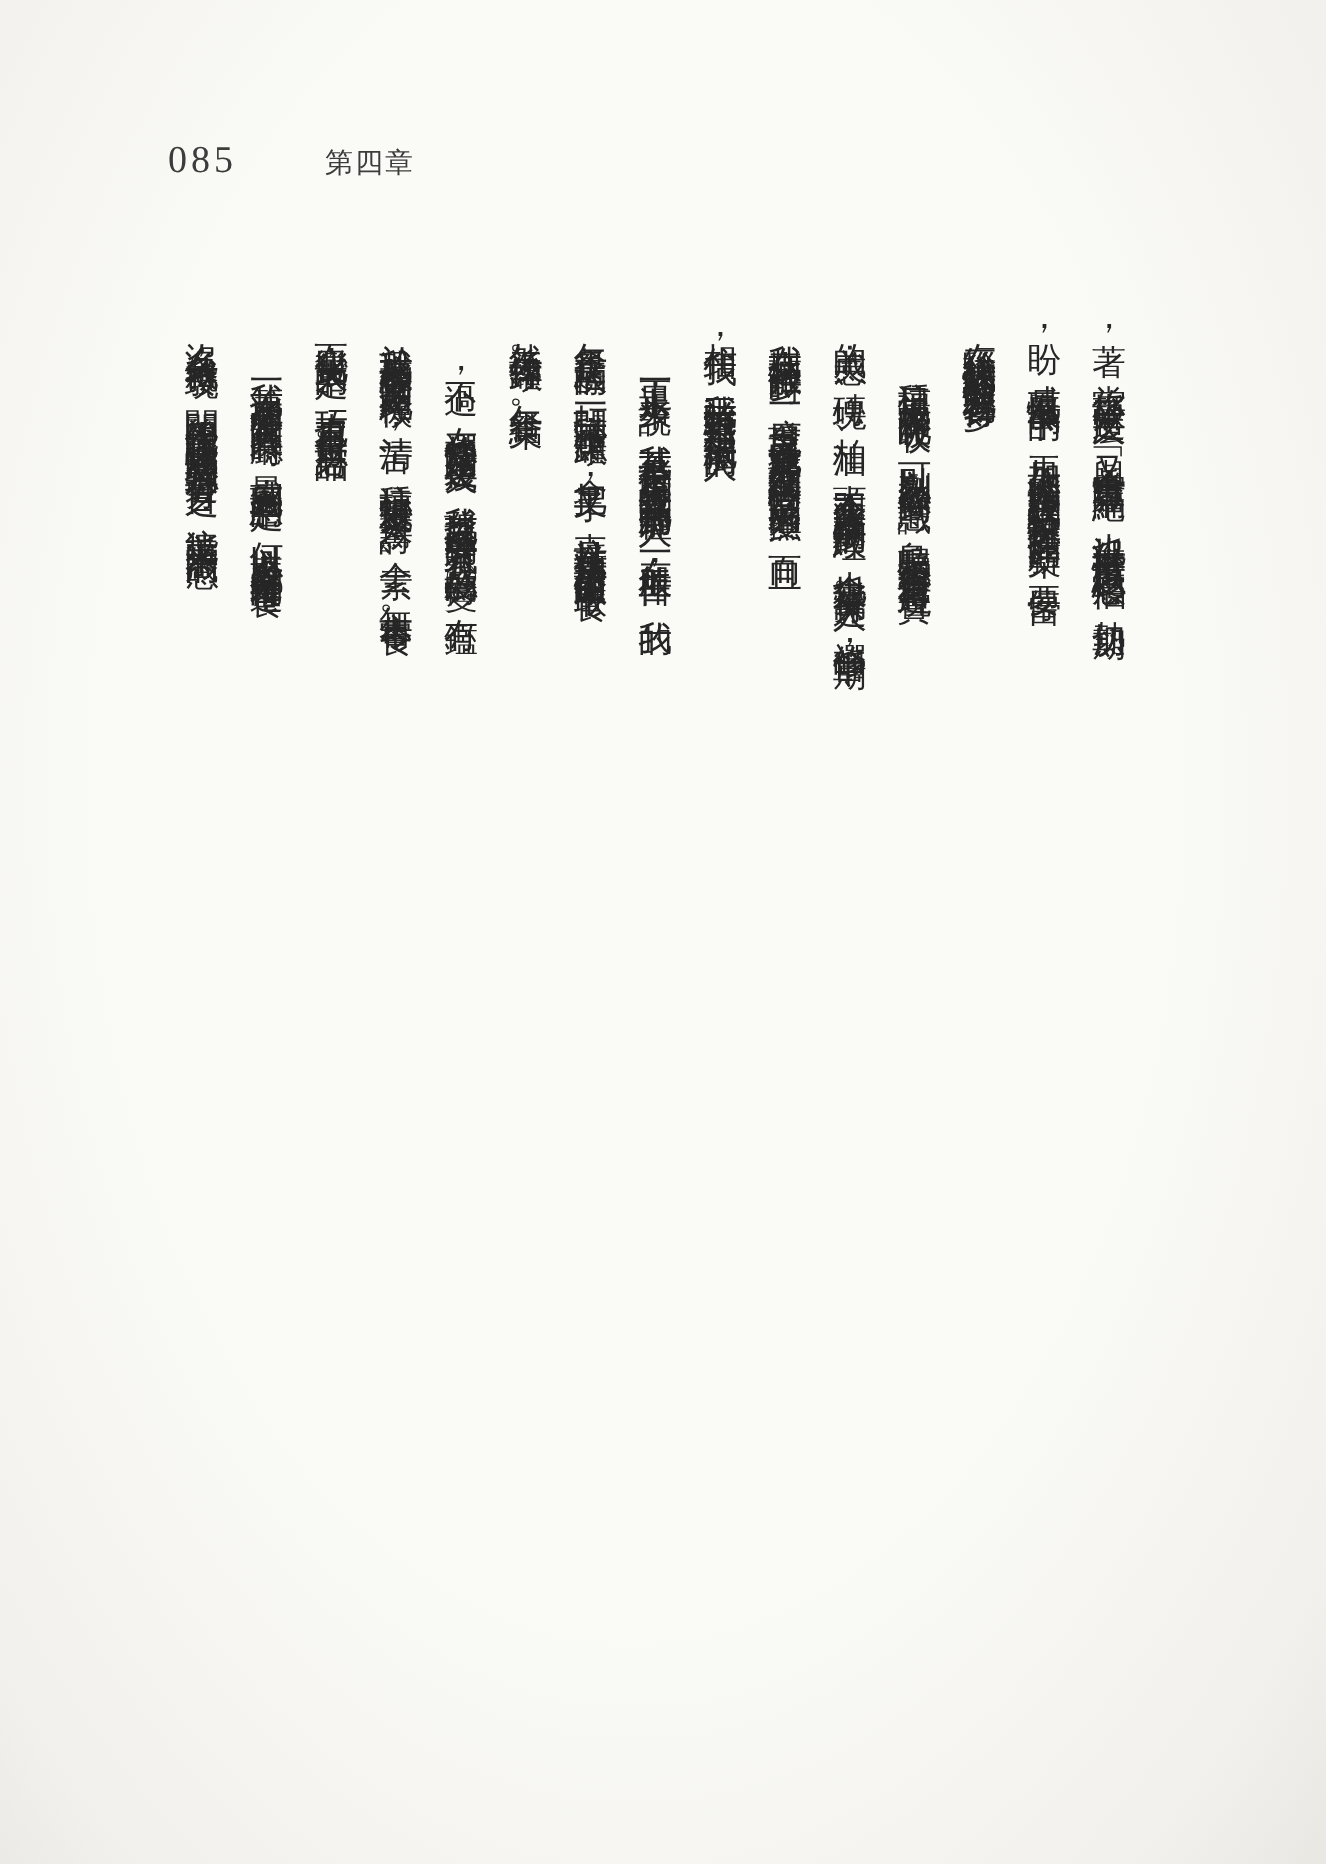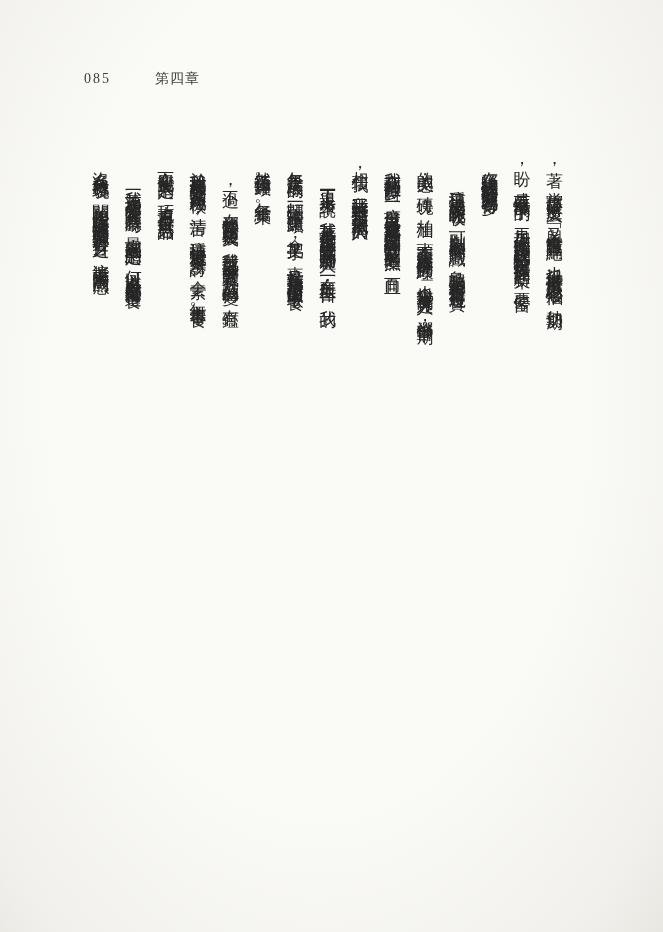--- a/index.html
+++ b/index.html
@@ -23,21 +23,21 @@
     top: 70px;
     left: 84px;
     display: flex;
     align-items: baseline;
     font-size: 14px;
     color: #3c3c3c;
     letter-spacing: 1px;
     white-space: nowrap;
   }
   .running-head .folio {
-    font-size: 14px;
+    font-size: 19px;
     letter-spacing: 2px;
     margin-right: 44px;
   }
   .running-head .chapter {
     margin-right: 14px;
   }
   
   .body-text {
     position: absolute;
     top: 158px;

